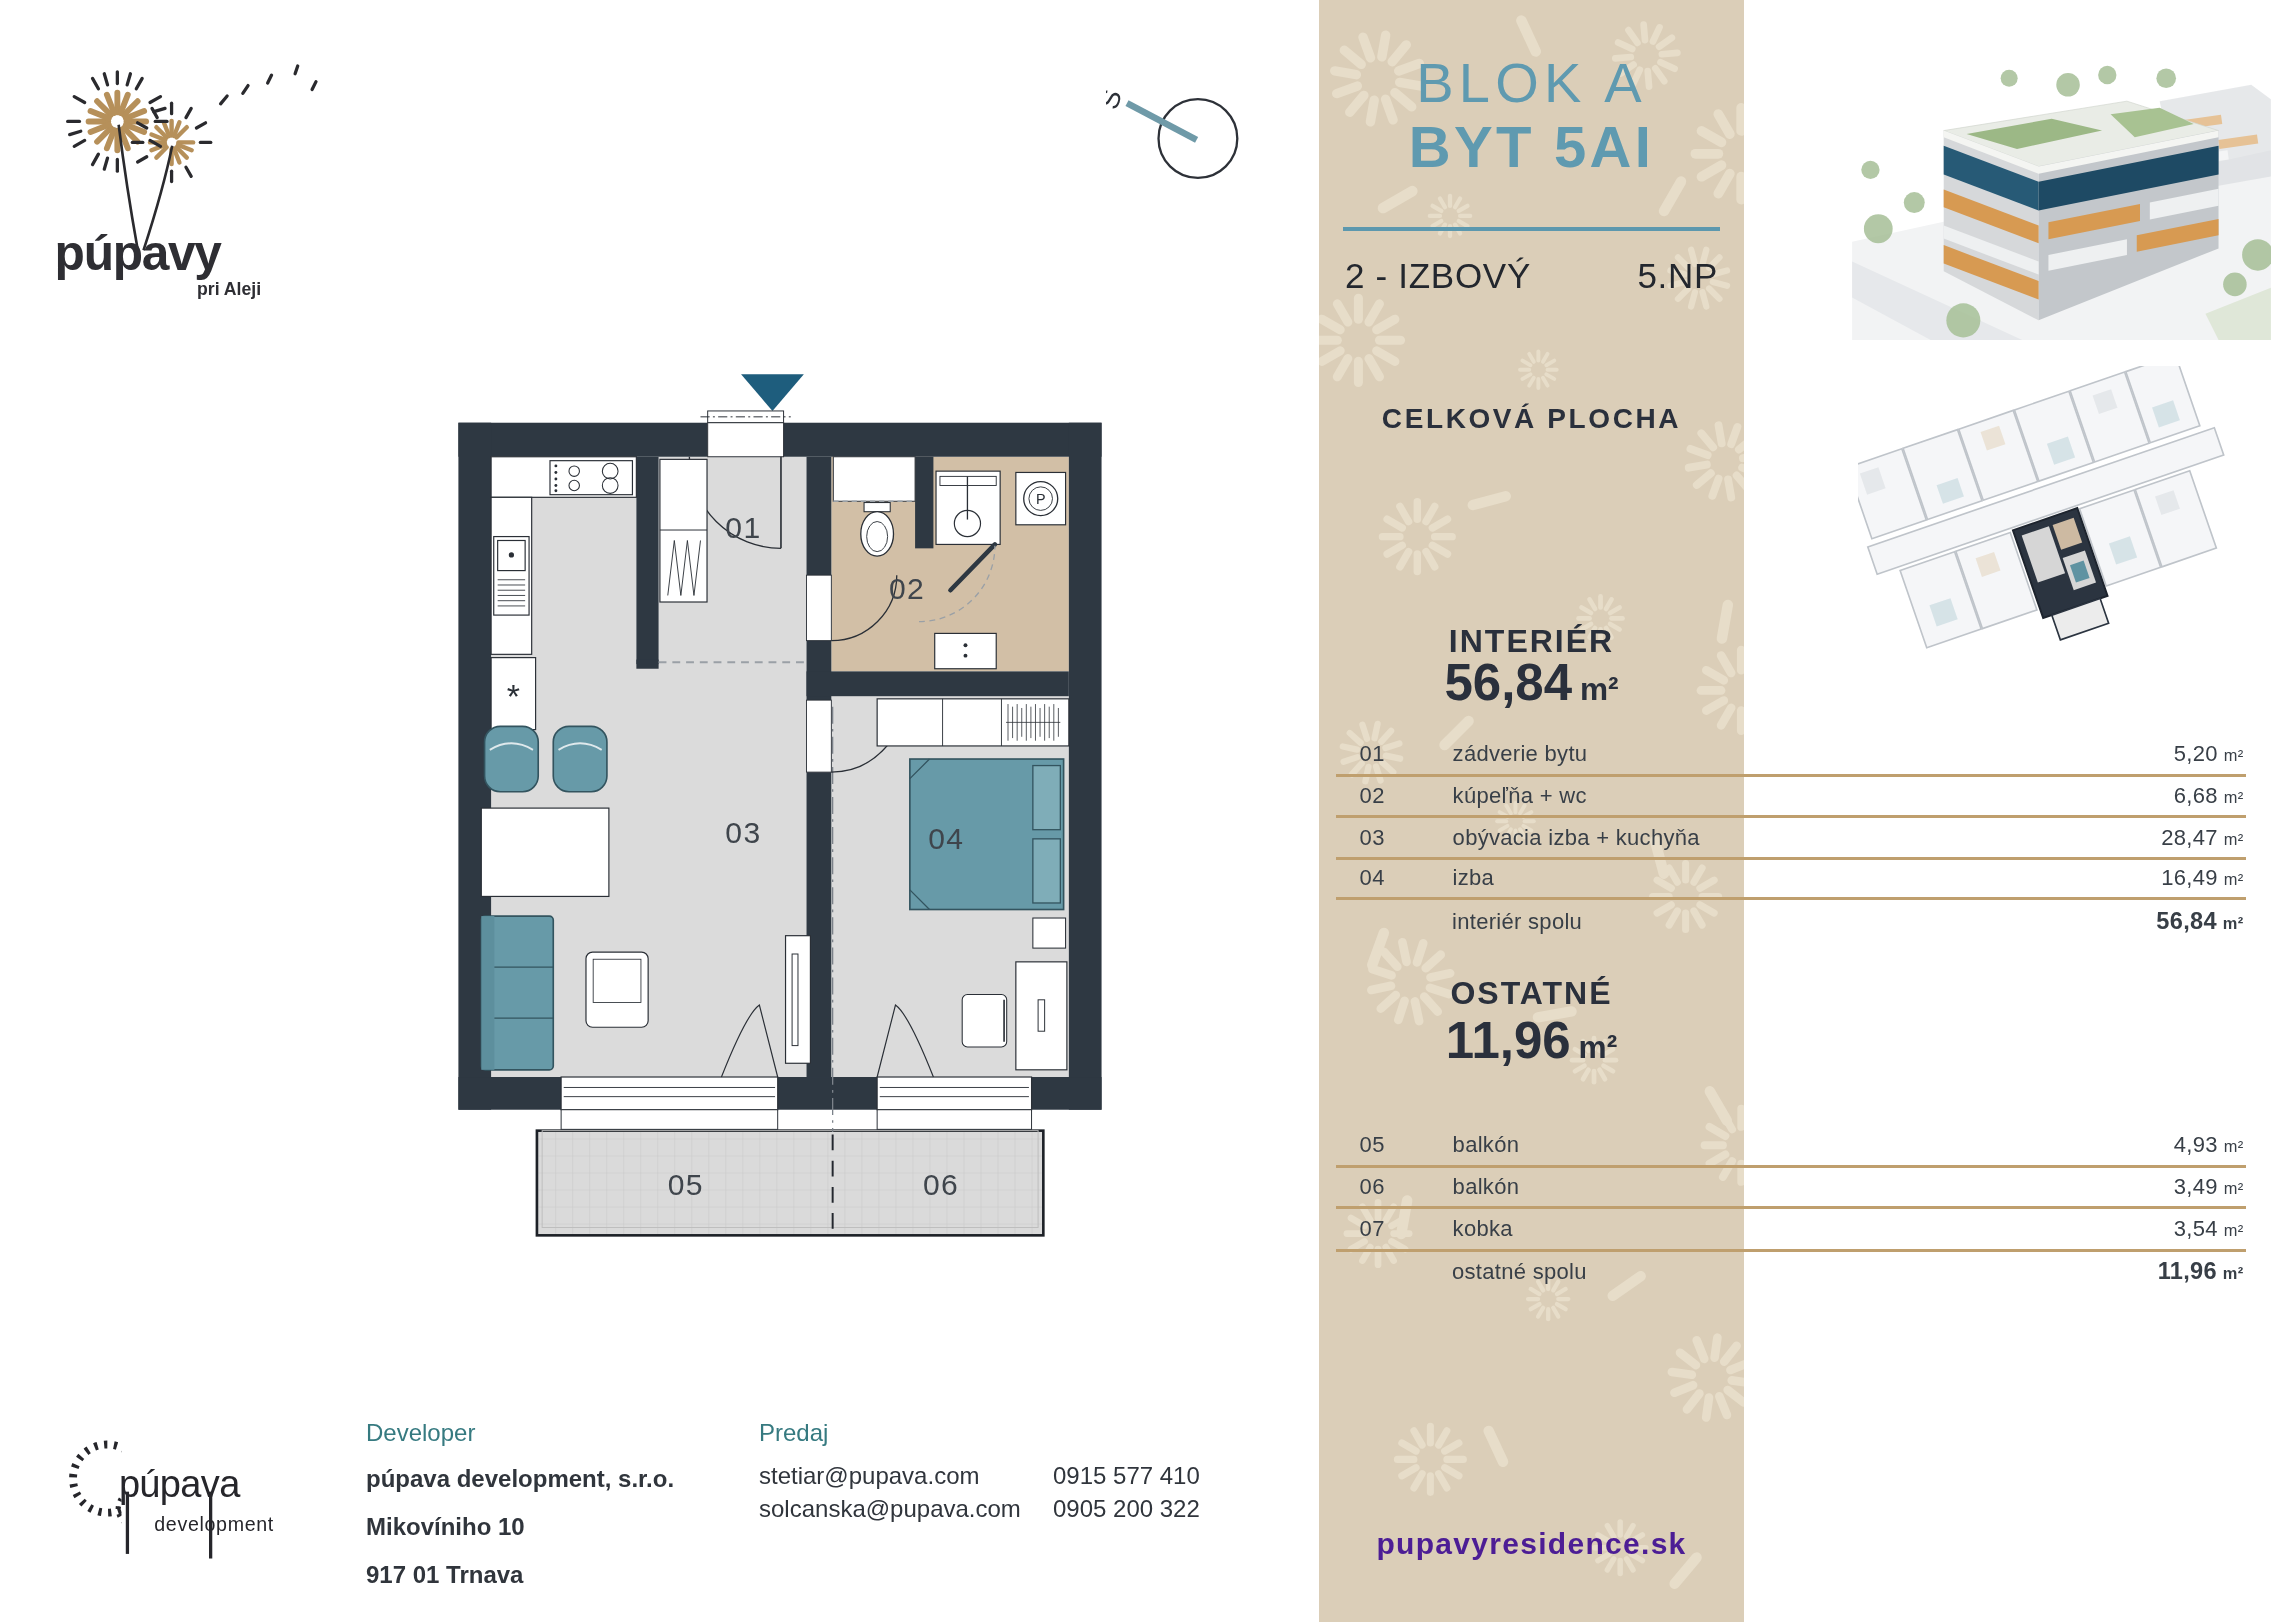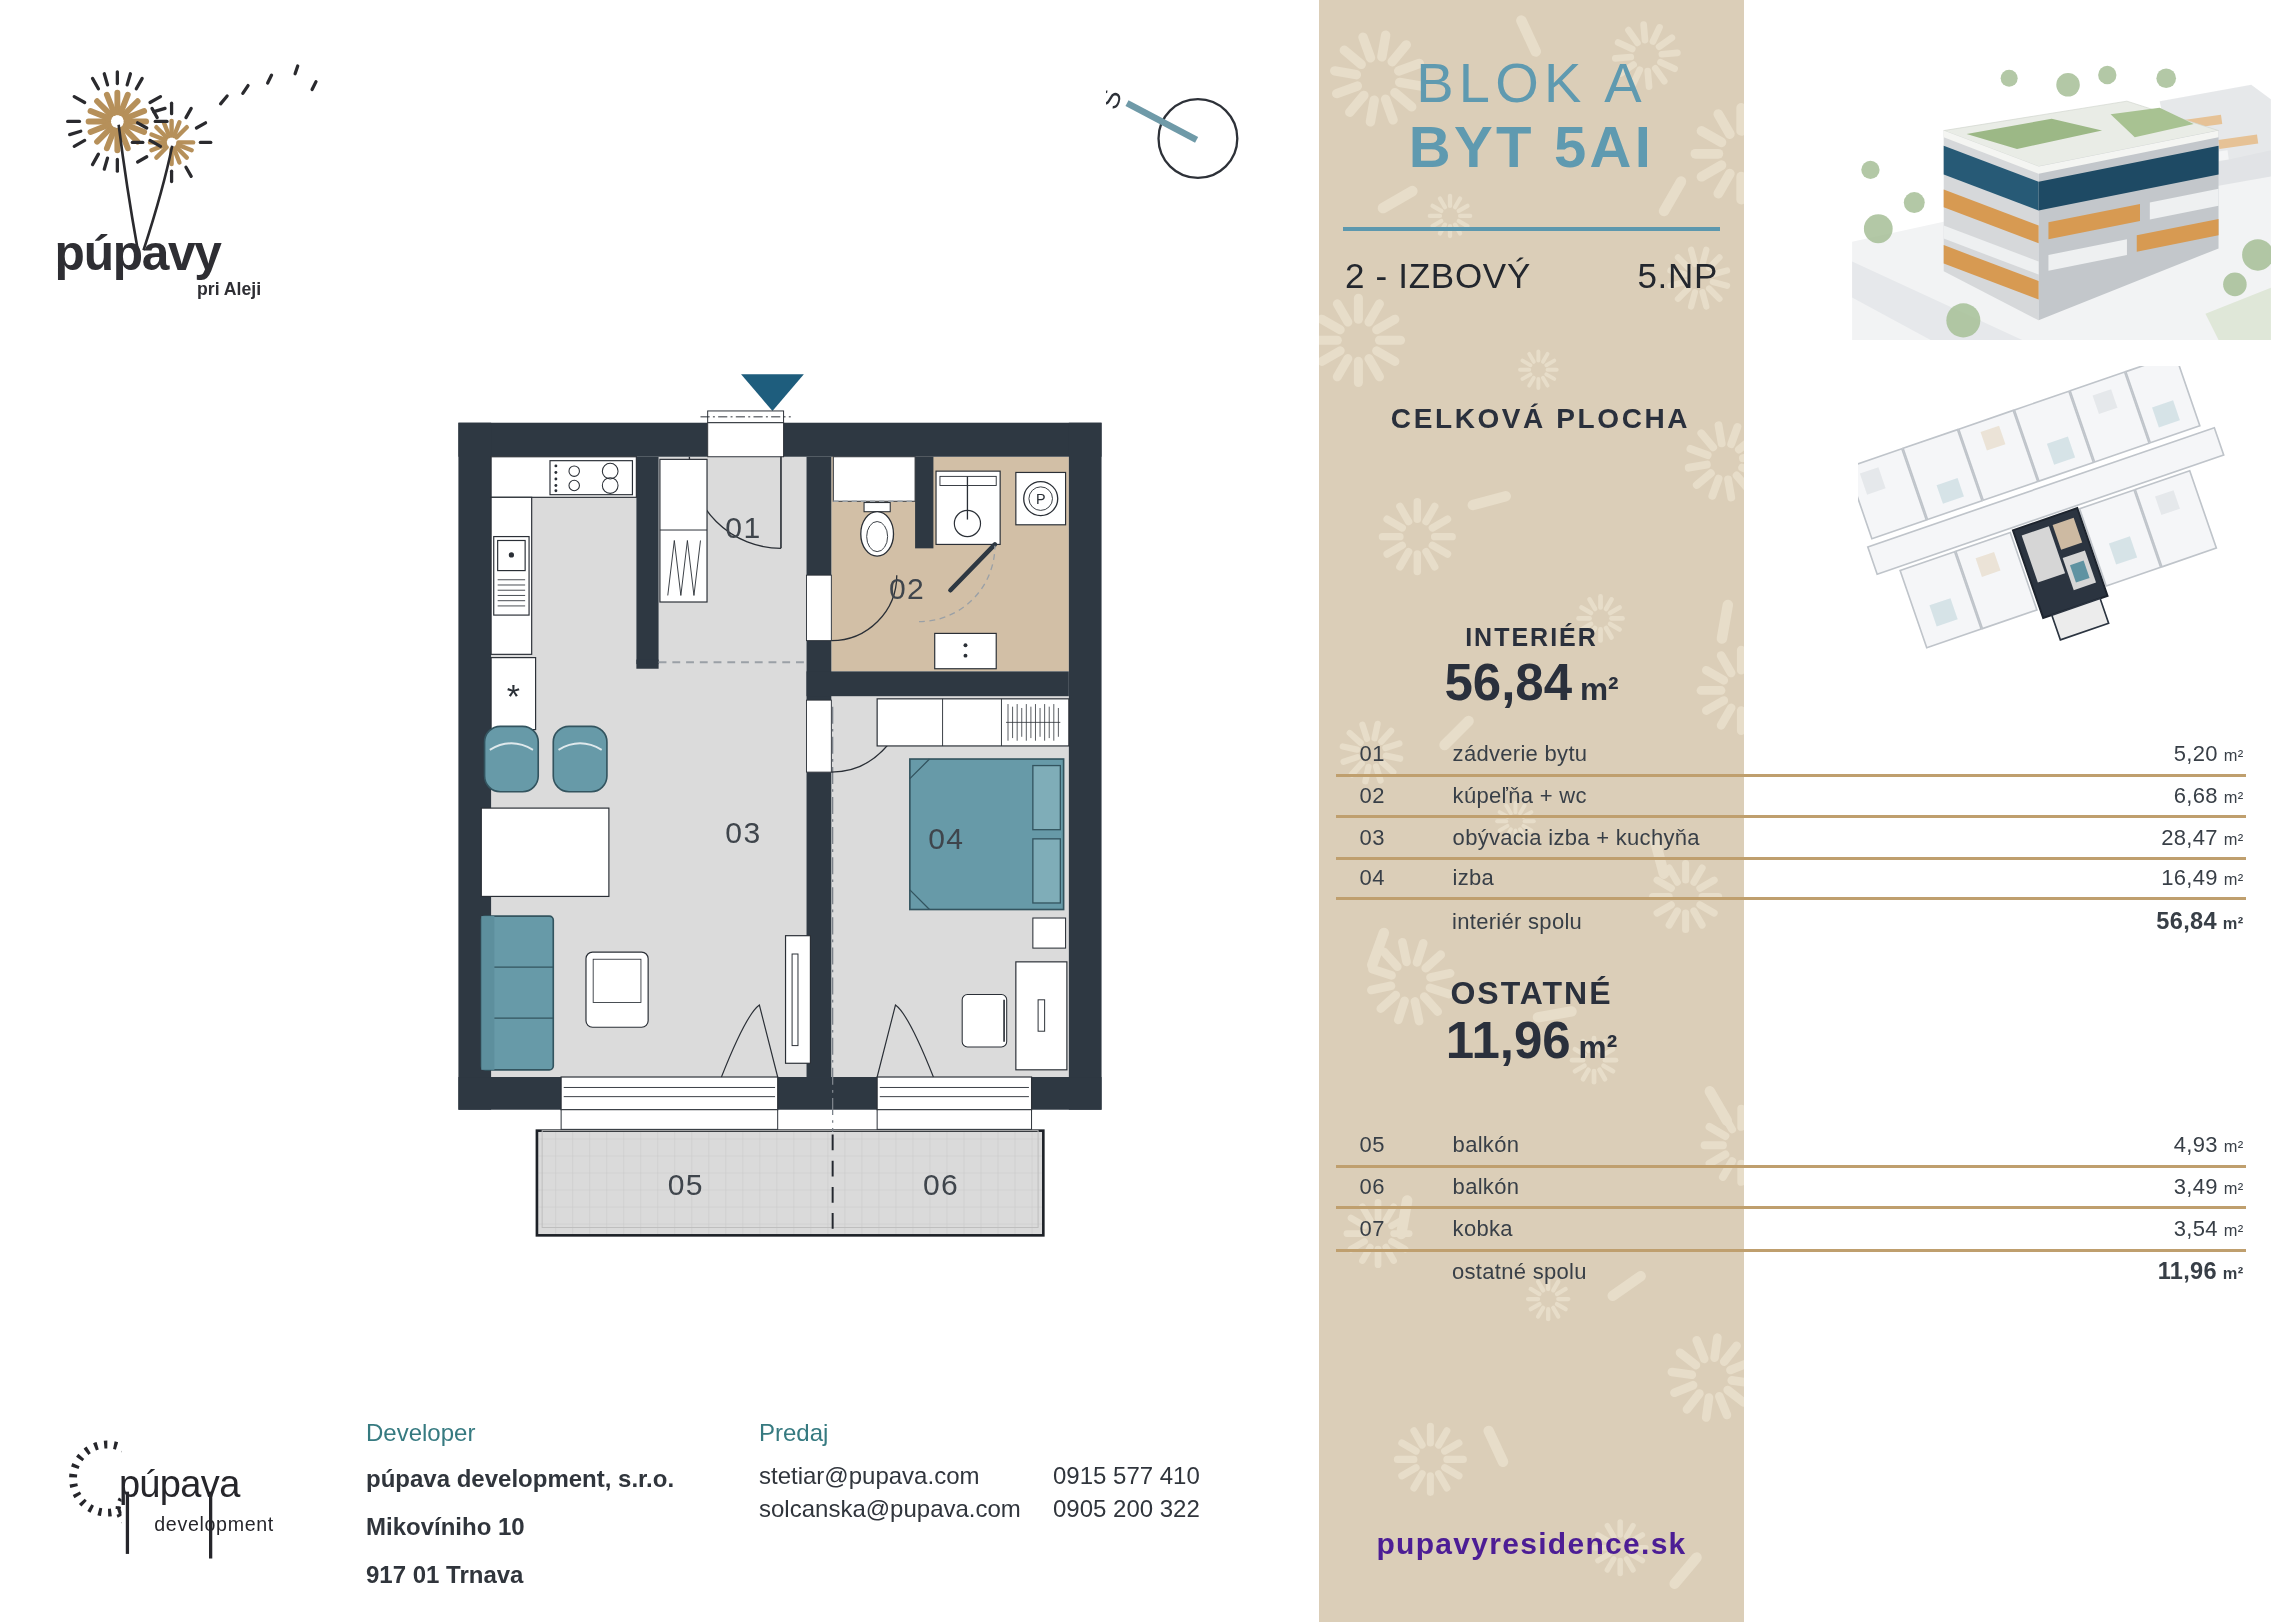--- a/index.html
+++ b/index.html
@@ -12,22 +12,22 @@
   .panel svg.deco{position:absolute;left:0;top:0;}
   .panel-content{position:absolute;left:0;top:12px;width:100%;height:100%;z-index:2;}
   .blok-title{position:absolute;left:0;top:38px;width:100%;text-align:center;
               font-size:56px;font-weight:400;letter-spacing:5.2px;color:#5f9ab0;}
   .byt-title{position:absolute;left:0;top:101px;width:100%;text-align:center;
              font-size:58px;font-weight:700;letter-spacing:3.3px;color:#5f9ab0;}
   .teal-divider{position:absolute;left:23.6px;right:23.6px;top:215px;height:3.9px;background:#5c98ae;}
   .type-row{position:absolute;left:26px;right:26px;top:244px;display:flex;justify-content:space-between;
             font-size:35px;font-weight:400;color:#23272e;letter-spacing:0.7px;}
   .sec-label{position:absolute;left:0;width:100%;text-align:center;font-weight:700;color:#2a303c;}
-  .total-label{top:391px;font-size:28px;letter-spacing:2.6px;padding-left:9px;}
-  .interior-label{top:611px;font-size:25px;letter-spacing:2px;}
+  .total-label{top:391px;font-size:28px;letter-spacing:2.6px;}
+  .interior-label{top:611px;font-size:32px;letter-spacing:2px;}
   .ostatne-label{top:963px;font-size:32px;letter-spacing:2px;}
   .big-val{position:absolute;left:0;width:100%;text-align:center;font-weight:700;color:#2a303c;}
   .total-val{top:450px;font-size:63px;}
   .mid-val{font-size:51px;}
   .interior-val{top:641px;}
   .ostatne-val{top:999px;}
   .big-val .mu{font-size:62%;margin-left:7.9px;}
   .website{position:absolute;left:0;top:1515px;width:100%;text-align:center;
            font-size:30px;font-weight:700;letter-spacing:1.3px;color:#4c1d95;}
 

